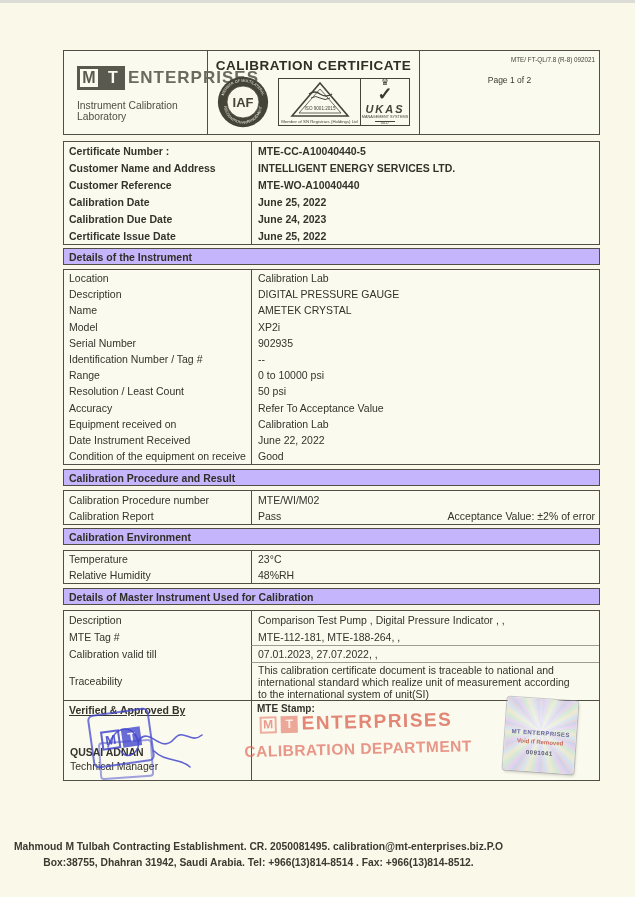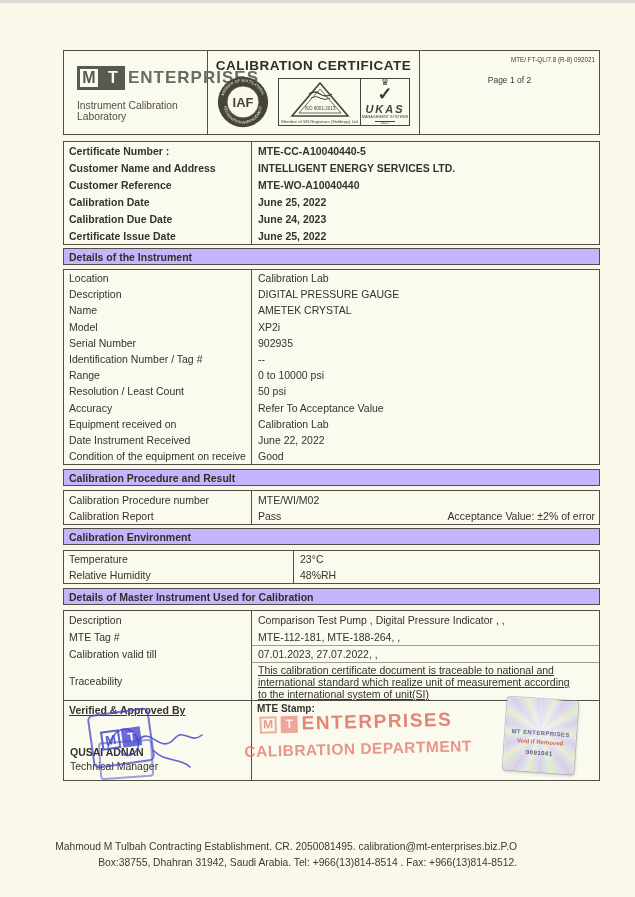--- a/index.html
+++ b/index.html
@@ -10,24 +10,24 @@
   .box { border:1.5px solid #514f45; background:#fbfaee; }
   .bar { border:1.4px solid #514f45; background:#c4b5fd; height:17px; display:flex; align-items:center;
          padding-left:5px; font-size:10.5px; font-weight:bold; color:#2f2e27; }
   .r { display:flex; align-items:center; height:17px; font-size:10.5px; }
   .l { width:187px; padding-left:5px; flex:none; }
   .v { flex:1; padding-left:6px; border-left:1.4px solid #514f45; align-self:stretch; display:flex; align-items:center; }
   .spread { justify-content:space-between; padding-right:4px; }
   .cert .r .l, .cert .r .v { font-weight:600; }
   .instr .r { height:16.2px; }
   .proc .r { height:16.5px; }
-  .env .r { height:16px;gap:42px; }
+  .env .r { height:16px; }
   .master .r { height:17px; }
   .master .r.tall { height:38px; }
-  .master .r.tall .v { line-height:12.3px; padding-right:18px; padding-top:1px;text-decoration:underline; }
+  .master .r.tall .v { line-height:12.3px; padding-right:18px; padding-top:1px; }
   .vline { border-top:1px solid #a09e90; }
 
   
   .hdr { height:85px; display:flex; }
   .hcell { position:relative; }
   .hc1 { width:144px; border-right:1.4px solid #514f45; }
   .hc2 { width:212px; border-right:1.4px solid #514f45; text-align:center; }
   .hc3 { flex:1; }
   .logo-row { position:absolute; left:13px; top:15px; display:flex; align-items:center; }
   .mbox { width:24px; height:24px; border:3px solid #5a5950; color:#5a5950; font-weight:bold; font-size:16px;
@@ -79,22 +79,22 @@
               color:rgba(221,101,85,.68); white-space:nowrap; }
   .holo { position:absolute; left:505px; top:699px; width:71px; height:73px; transform:rotate(4deg);
           border-radius:3px; z-index:5; display:flex; flex-direction:column; align-items:center; justify-content:center;
           background:
             radial-gradient(circle at 50% 42%, rgba(255,255,255,.55), rgba(255,255,255,0) 62%),
             repeating-conic-gradient(from 0deg at 50% 45%, #c9d3ec 0deg, #e6d2ec 7deg, #d2e9d6 14deg, #efe9cf 21deg, #d4e3f0 28deg, #e8d0d8 35deg);
           box-shadow:0 0 0 1px rgba(150,150,170,.5), 1px 2px 3px rgba(120,120,110,.35); }
   .holo .h1 { font-size:6px; font-weight:bold; letter-spacing:.4px; color:#6f66a8; text-shadow:.4px .4px 0 #cfe0c8; margin-top:14px; }
   .holo .h2 { font-size:6px; font-weight:bold; color:rgba(200,85,60,.85); margin-top:3px; }
   .holo .h3 { font-size:6px; font-weight:bold; color:#5a586a; margin-top:5px; letter-spacing:.5px; }
-  .footer { position:absolute; top:839px; left:0; width:517px; text-align:right; font-size:10.3px;
-            line-height:16px; color:#3b3a30; }
+  .footer { position:absolute; top:839px; left:0; width:517px; text-align:center; font-size:10.3px;
+            line-height:16px; color:#3b3a30;font-weight:bold; }
 
   .mt6{margin-top:6px}.mt5{margin-top:5px}.mt4{margin-top:4px}.mt3{margin-top:3px}
 </style>
 </head>
 <body>
 
 <div class="page">
   <div class="scan-edge"></div>
 
   <div class="doc">

